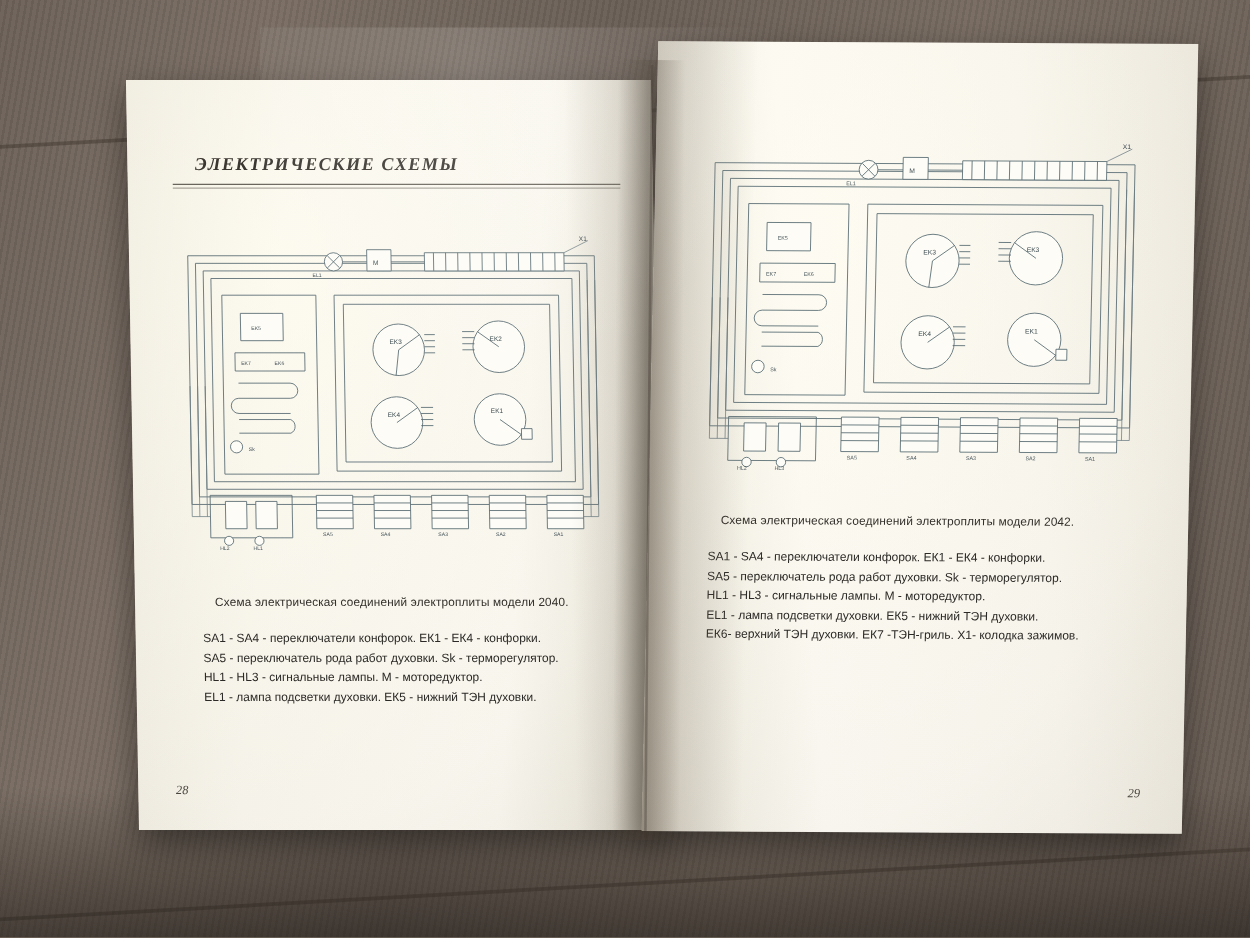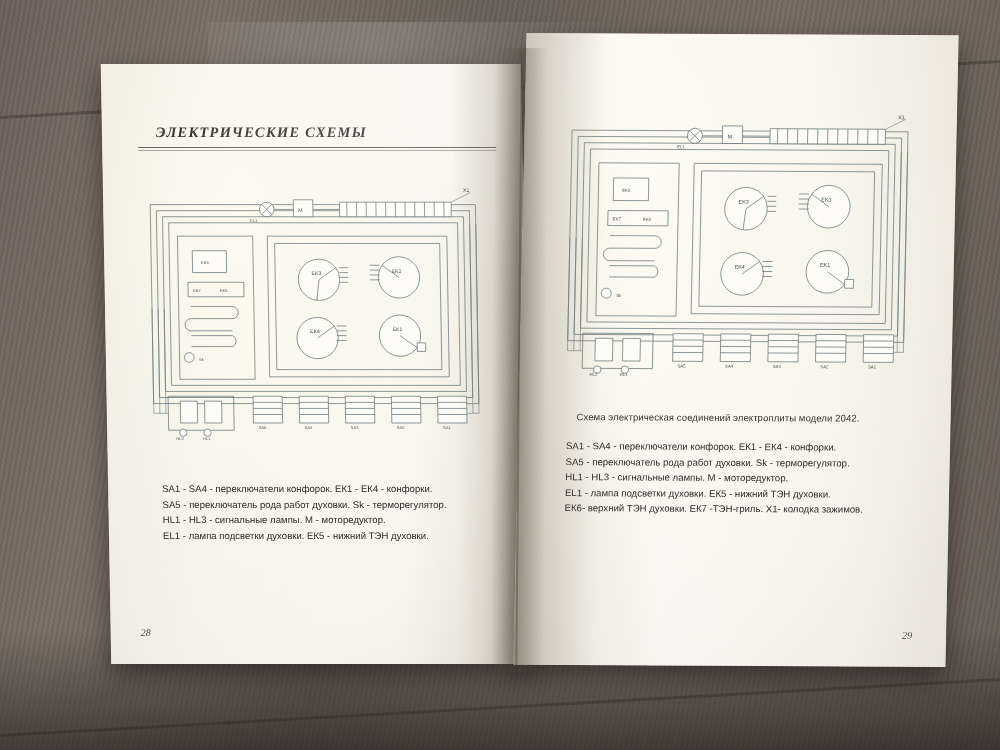--- a/index.html
+++ b/index.html
@@ -348,20 +348,21 @@
               <line class="wire2" x1="19" y1="100" x2="19" y2="186"></line>
               <line class="wire2" x1="24" y1="100" x2="24" y2="186"></line>
               <line class="wire2" x1="282" y1="30" x2="282" y2="186"></line>
               <line class="wire2" x1="277" y1="30" x2="277" y2="186"></line>
               <line class="wire2" x1="14" y1="186" x2="26" y2="186"></line>
               <line class="wire2" x1="272" y1="186" x2="282" y2="186"></line>
             </g>
           </svg>
         </div>
 
+        <div class="caption left">Схема электрическая соединений электроплиты модели 2040.</div>
 
         <div class="legend left">
           <div>SA1 - SA4 - переключатели конфорок. ЕК1 - ЕК4 - конфорки.</div>
           <div>SA5 - переключатель рода работ духовки. Sk - терморегулятор.</div>
           <div>HL1 - HL3 - сигнальные лампы. М - моторедуктор.</div>
           <div>EL1 - лампа подсветки духовки. ЕК5 - нижний ТЭН духовки.</div>
         </div>
 
         <div class="folio l">28</div>
       </div>

